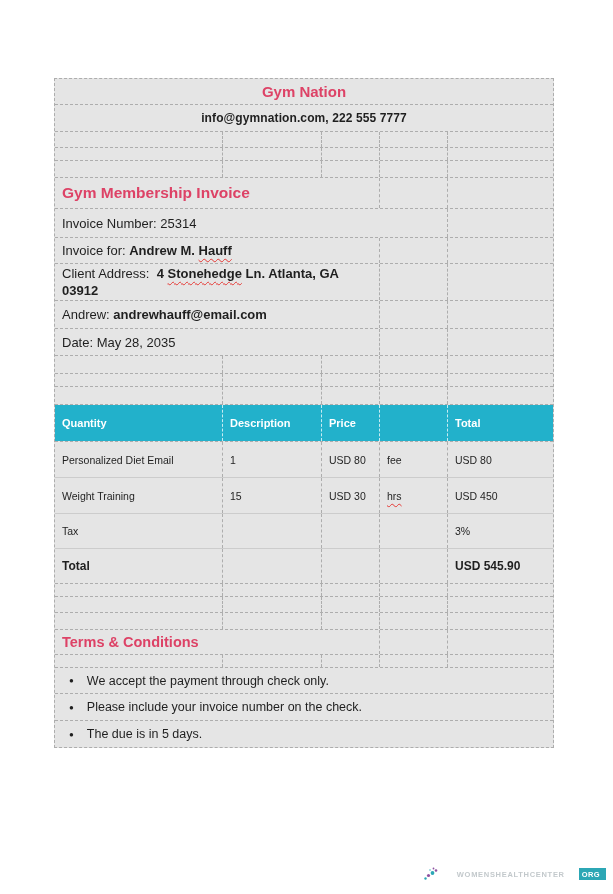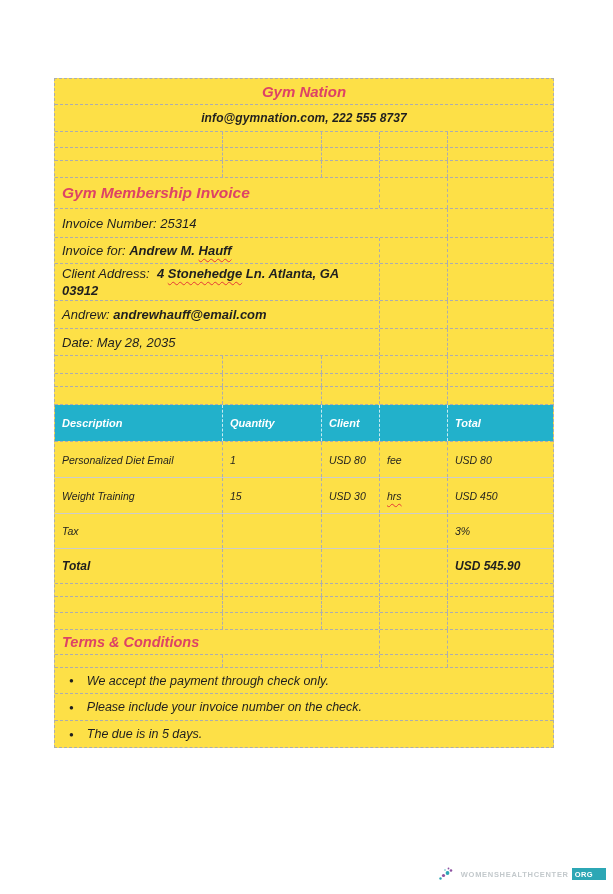--- a/index.html
+++ b/index.html
@@ -3,21 +3,21 @@
 <meta charset="utf-8">
 <style>
   html, body { margin:0; padding:0; }
   body {
     width:613px; height:894px; background:#ffffff; position:relative;
     font-family:"Liberation Sans", sans-serif; color:#1f1f1f;
     overflow:hidden;
   }
   .doc-table {
     position:absolute; left:54px; top:78px; width:498px;
-    border:1px dashed #adadad; background:#fde047;font-style:italic;
+    border:1px dashed #adadad; background:#e5e5e5;
   }
   .row {
     display:grid; grid-template-columns:168px 99px 58px 68px auto;
     border-bottom:1px dashed #adadad; box-sizing:border-box;
   }
   .row:last-child { border-bottom:none; }
   .cell {
     border-right:1px dashed #adadad; display:flex; align-items:center;
     padding:0 2px 0 7px; box-sizing:border-box; overflow:hidden; min-width:0;
   }
@@ -46,45 +46,45 @@
   .item-row { font-size:10.5px; }
   .item-row.solid { border-bottom:1px solid #cccccc; }
   .total-row { font-size:12px; font-weight:700; }
 
   .t-terms { color:#dd4266; font-weight:700; font-size:14.5px; }
   .bullet-row { font-size:12.5px; }
   .bullet-dot { font-size:8px; margin:0 13px 0 7px; flex:none; }
 
   .logo {
     position:absolute; top:865px; right:7px;
-    display:flex; align-items:center; gap:3px;
+    display:flex; align-items:center; gap:14px;
   }
   .logo-dots { flex:none; }
   .logo-text {
     font-size:7.5px; letter-spacing:0.7px; color:#c3c9cc; font-weight:600;
   }
   .logo-badge {
     font-size:7.5px; font-weight:700; color:#ffffff; background:#2ca7b5;
-    padding:2px 13px 1px 3px; letter-spacing:0.4px;
+    padding:2px 6px 1px 3px; letter-spacing:0.4px;
   }
 </style>
 </head>
 <body>
 
 <div class="doc-table">
 
   <div class="row" style="height:26px">
     <div class="cell span5 center">
       <span class="t-company">Gym Nation</span>
     </div>
   </div>
 
   <div class="row" style="height:27px">
     <div class="cell span5 center">
-      <span class="t-contact">info@gymnation.com, 222 555 8737</span>
+      <span class="t-contact">info@gymnation.com, 222 555 7777</span>
     </div>
   </div>
 
   <div class="row" style="height:16px">
     <div class="cell"></div>
       <div class="cell"></div>
       <div class="cell"></div>
       <div class="cell"></div>
       <div class="cell"></div>
   </div>
@@ -167,27 +167,27 @@
   <div class="row" style="height:18px">
     <div class="cell"></div>
       <div class="cell"></div>
       <div class="cell"></div>
       <div class="cell"></div>
       <div class="cell"></div>
   </div>
 
   <div class="row thead" style="height:37px">
     <div class="cell">
+        <span>Quantity</span>
+      </div>
+    <div class="cell">
         <span>Description</span>
       </div>
     <div class="cell">
-        <span>Quantity</span>
-      </div>
-    <div class="cell">
-        <span>Client</span>
+        <span>Price</span>
       </div>
     <div class="cell">
         <span></span>
       </div>
     <div class="cell">
         <span>Total</span>
       </div>
   </div>
 
   <div class="row item-row solid" style="height:36px">

